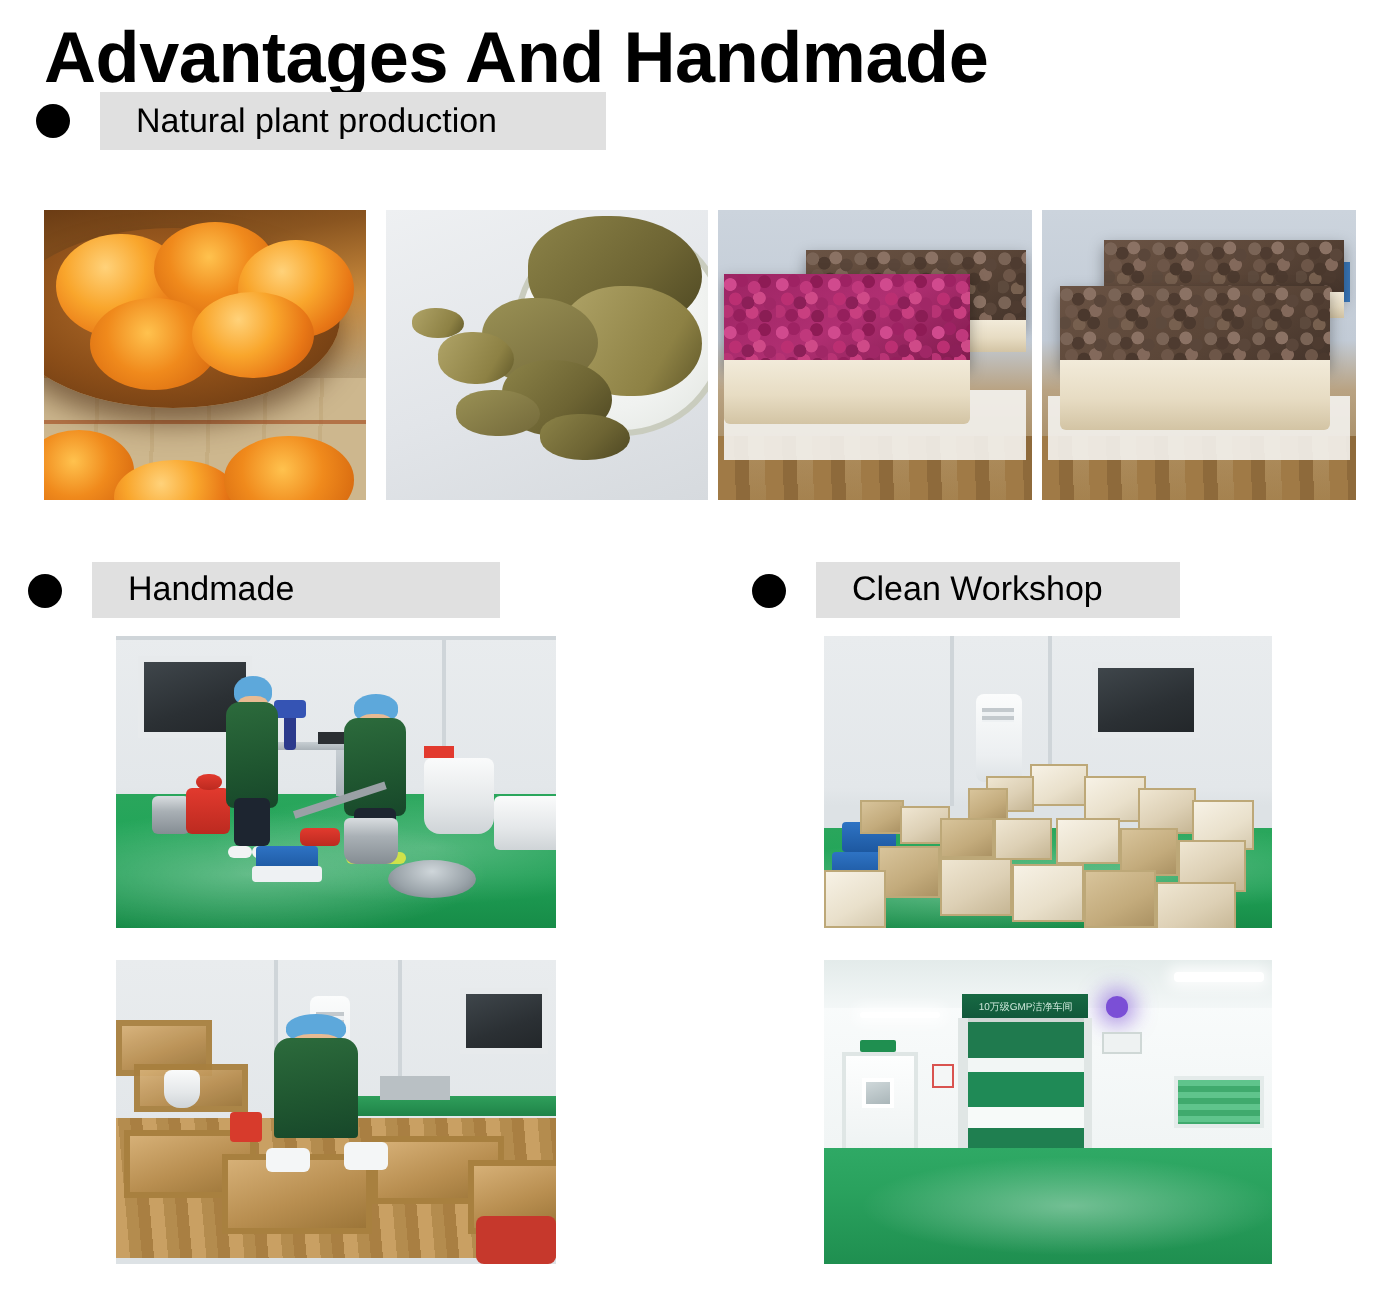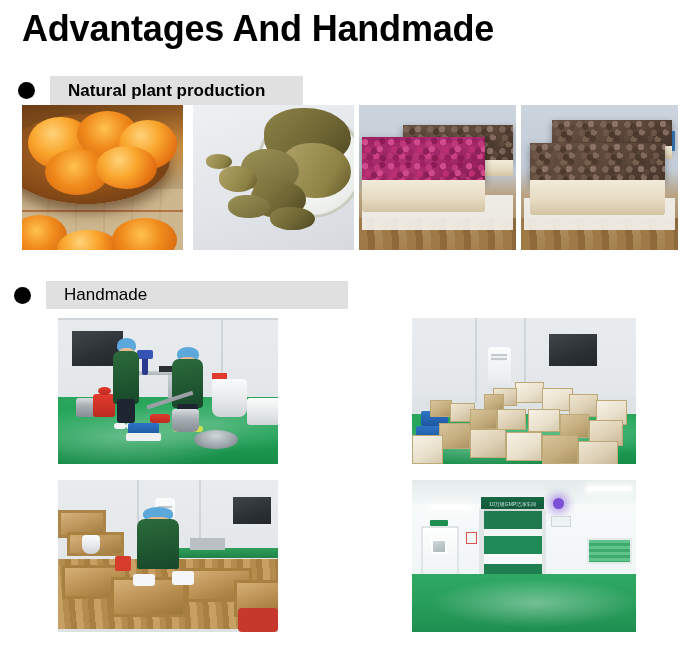--- a/index.html
+++ b/index.html
@@ -36,24 +36,24 @@
     color: #000;
     font-size: 17px;
     line-height: 1;
     padding: 6px 14px 7px 18px;
     margin-left: 15px;
     white-space: nowrap;
     display: flex;
     align-items: center;
   }
   .chip-natural { width: 253px; height: 29px; }
-  .chip-handmade { width: 302px; height: 28px; }
+  .chip-handmade { width: 204px; height: 28px; }
   .chip-clean { width: 182px; height: 28px; }
 
-  #hdr-natural  { left: 18px; top: 76px; font-weight: bold; }
+  #hdr-natural  { left: 18px; top: 46px; }
   #hdr-handmade { left: 14px; top: 281px; }
   #hdr-clean    { left: 376px; top: 281px; }
 
   
   .photo {
     position: absolute;
     overflow: hidden;
     background: #d8dade;
   }
   .photo .scene { position: absolute; inset: 0; }
@@ -396,20 +396,24 @@
       </div>
       <div class="tray-wall" style="left:6%; top:52%; width:86%; height:24%; border-radius:0 0 3px 3px;"></div>
     </div>
   </div>
 
   <div class="section-header" id="hdr-handmade">
     <span class="bullet"></span>
     <span class="header-chip chip-handmade">Handmade</span>
   </div>
 
+  <div class="section-header" id="hdr-clean">
+    <span class="bullet"></span>
+    <span class="header-chip chip-clean">Clean Workshop</span>
+  </div>
 
   <div class="photo room-bg" id="p5">
     <div class="scene">
       <div class="wall-seam" style="left:0; top:0; width:100%; height:2px;"></div>
       <div class="wall-seam" style="left:74%; top:0; width:2px; height:56%;"></div>
       <div class="dark-window" style="left:5%; top:7%; width:26%; height:28%;"></div>
       <div class="green-floor"></div>
 
       <div class="steel-table" style="left:30%; top:36%; width:24%; height:3%;"></div>
       <div class="steel-table" style="left:32%; top:39%; width:2%; height:16%;"></div>

